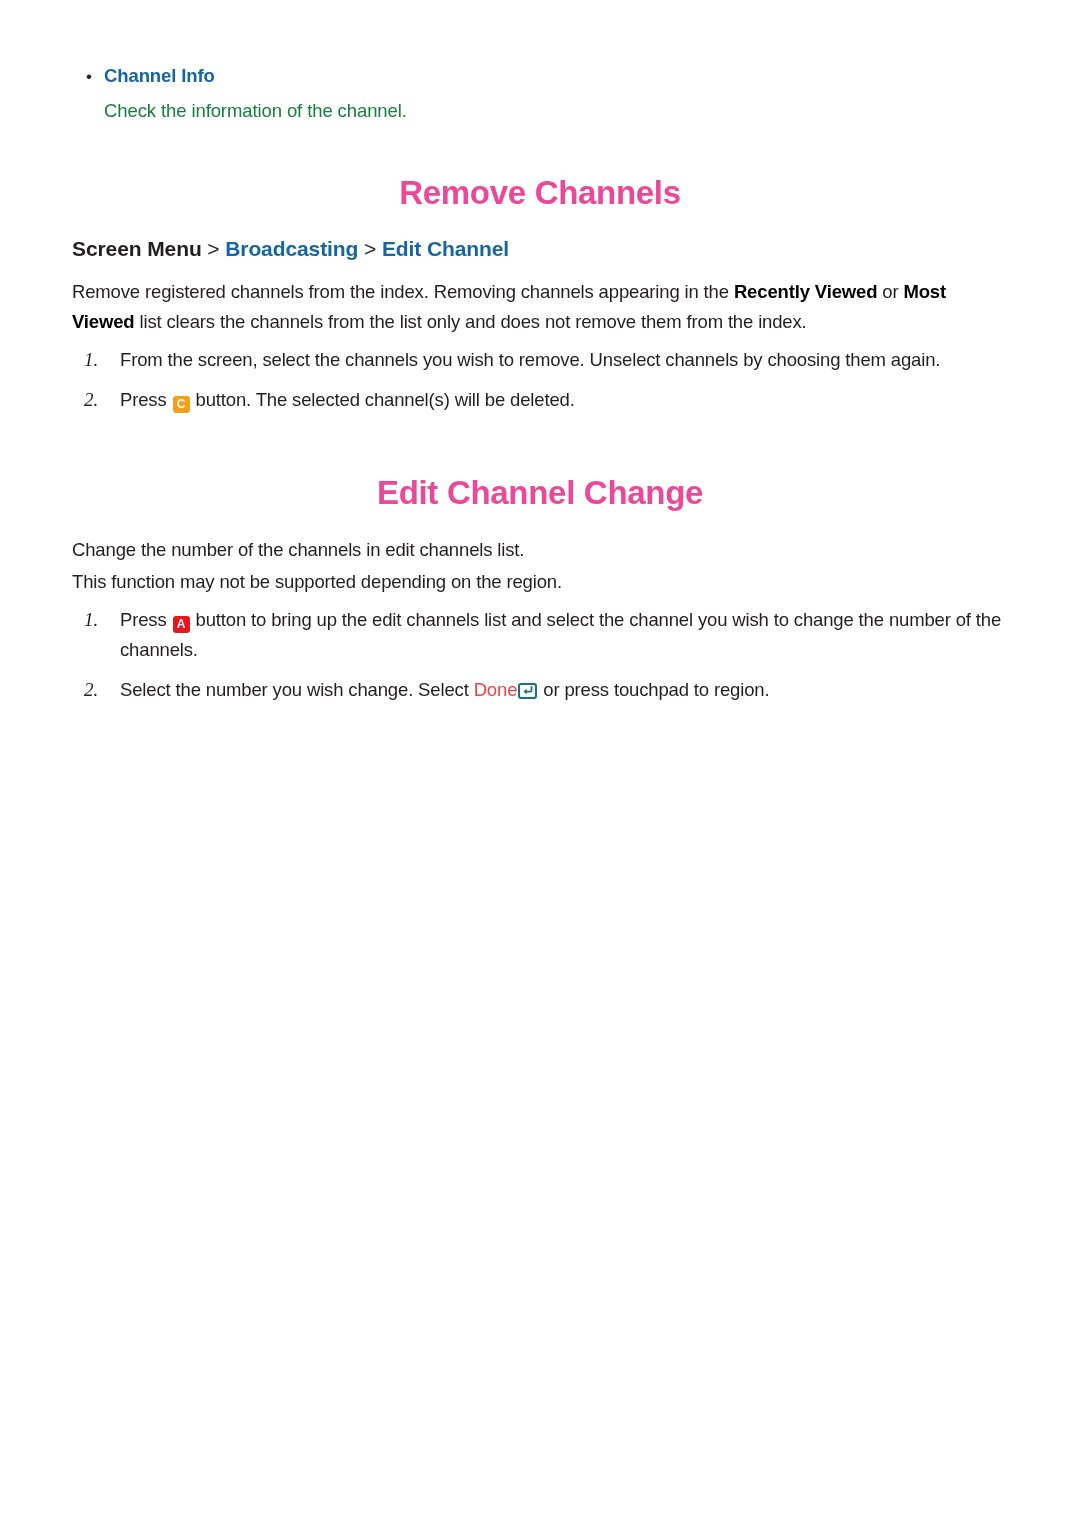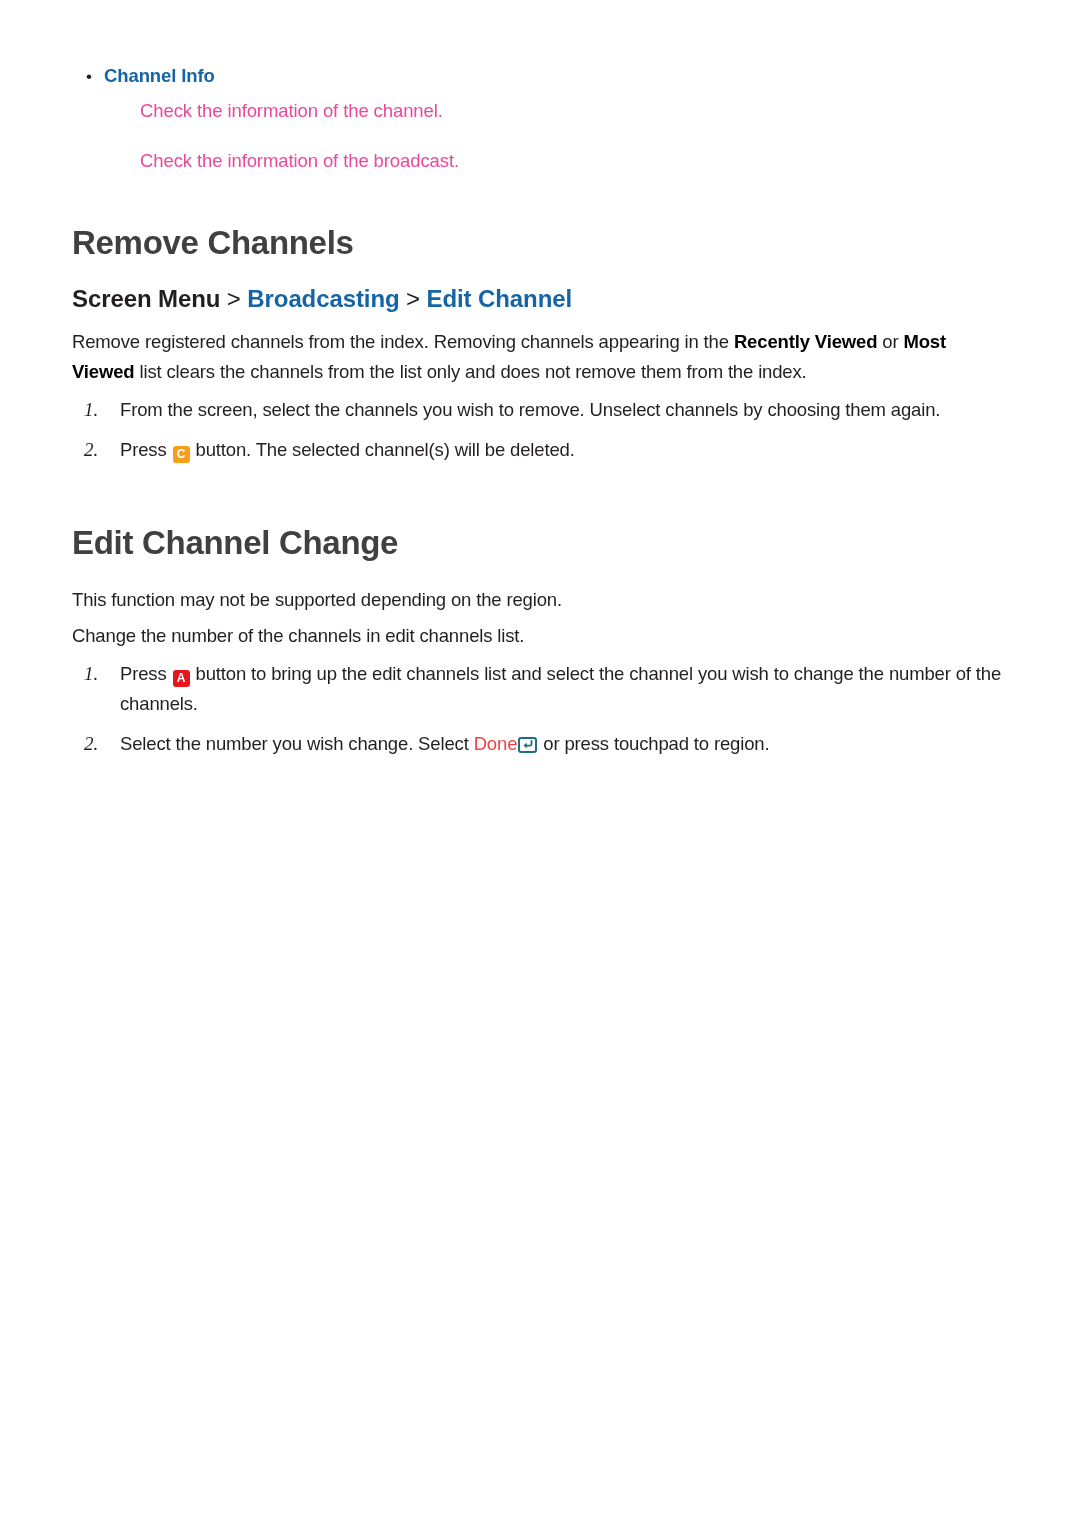--- a/index.html
+++ b/index.html
@@ -45,43 +45,44 @@
     font-size: 17px;
   }
   .bullet-title {
     font-size: 18.5px;
     line-height: 28px;
     font-weight: bold;
     color: #1565a6;
     letter-spacing: -0.1px;
   }
   .bullet-desc {
-    margin: 6px 0 22px 68px;
-    font-size: 18.5px;
-    line-height: 28px;
-    color: #ec4899;
+    margin: 6px 0 22px 32px;
+    font-size: 18.5px;
+    line-height: 28px;
+    color: #15803d;
     letter-spacing: -0.1px;
   }
 
   
   h1.section-heading {
     font-size: 33px;
     line-height: 40px;
     font-weight: bold;
-    color: #404040;
+    color: #ec4899;
     margin: 48px 0 22px 0;
     letter-spacing: -0.3px;
+    text-align: center;
   }
   h1.section-heading.second {
     margin-top: 58px;
   }
 
   
   .breadcrumb {
-    font-size: 24px;
+    font-size: 21px;
     line-height: 28px;
     font-weight: bold;
     color: #231f20;
     margin: 0 0 14px 0;
     letter-spacing: -0.1px;
   }
   .breadcrumb .crumb-link { color: #1565a6; }
   .breadcrumb .crumb-sep {
     color: #231f20;
     font-weight: normal;
@@ -163,21 +164,20 @@
 <div class="page">
 
   <div class="bullet-block">
 
     <div class="bullet-row">
       <span class="bullet-marker"></span>
       <span class="bullet-title">Channel Info</span>
     </div>
     <div class="bullet-desc">Check the information of the channel.</div>
 
-    <div class="bullet-desc">Check the information of the broadcast.</div>
 
   </div>
 
   <h1 class="section-heading">Remove Channels</h1>
 
   <div class="breadcrumb">
     <span>Screen Menu</span><span class="crumb-sep"> &gt; </span><span class="crumb-link">Broadcasting</span><span class="crumb-sep"> &gt; </span><span class="crumb-link">Edit Channel</span>
   </div>
 
   <p class="body-text"><span>Remove registered channels from the index. Removing channels appearing in the </span><span class="hl">Recently Viewed</span><span> or </span><span class="hl">Most Viewed</span><span> list clears the channels from the list only and does not remove them from the index.</span></p>
@@ -188,22 +188,22 @@
       <span class="step-text">From the screen, select the channels you wish to remove. Unselect channels by choosing them again.</span>
     </li>
     <li>
       <span class="step-num">2.</span>
       <span class="step-text"><span>Press </span><span class="keycap key-c">C</span><span> button. The selected channel(s) will be deleted.</span></span>
     </li>
   </ol>
 
   <h1 class="section-heading second">Edit Channel Change</h1>
 
+  <p class="body-text tight">Change the number of the channels in edit channels list.</p>
   <p class="body-text">This function may not be supported depending on the region.</p>
-  <p class="body-text tight">Change the number of the channels in edit channels list.</p>
 
   <ol class="steps">
     <li>
       <span class="step-num">1.</span>
       <span class="step-text"><span>Press </span><span class="keycap key-a">A</span><span> button to bring up the edit channels list and select the channel you wish to change the number of the channels.</span></span>
     </li>
     <li>
       <span class="step-num">2.</span>
       <span class="step-text"><span>Select the number you wish change. Select </span><span class="hl-plain">Done</span><span class="enterkey"><svg width="19" height="16" viewBox="0 0 19 16" xmlns="http://www.w3.org/2000/svg">
               <rect x="1" y="1" width="17" height="14" rx="2" ry="2" fill="#ffffff" stroke="#1a6f83" stroke-width="2"></rect>

